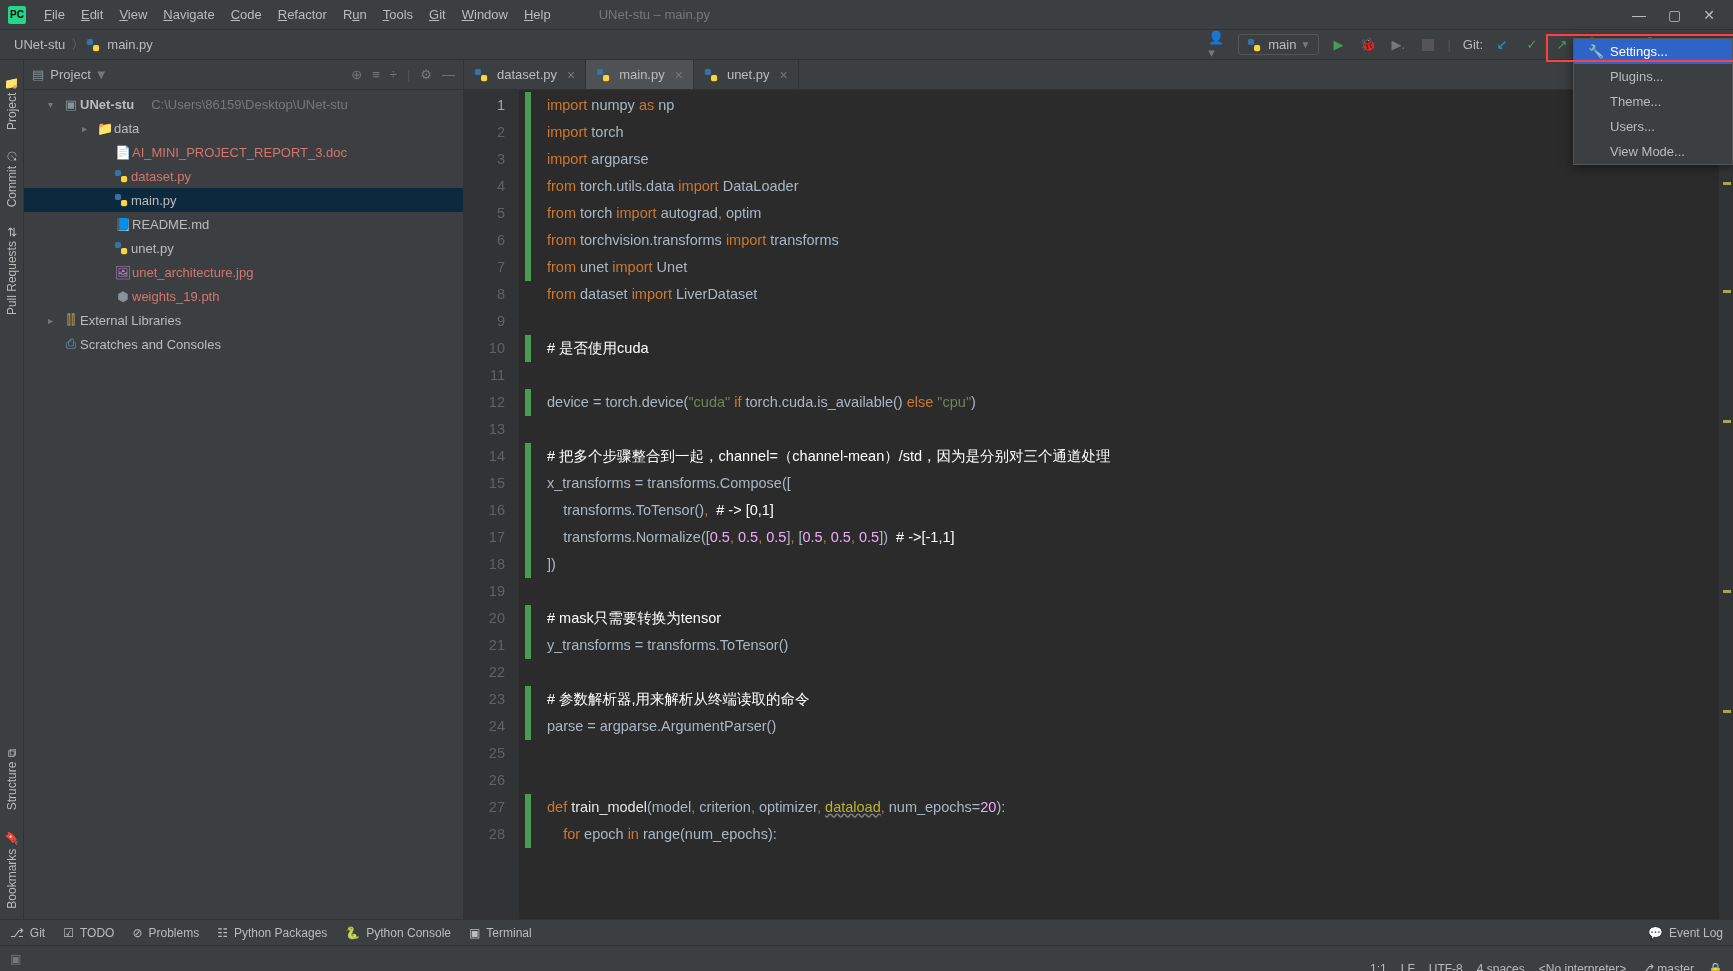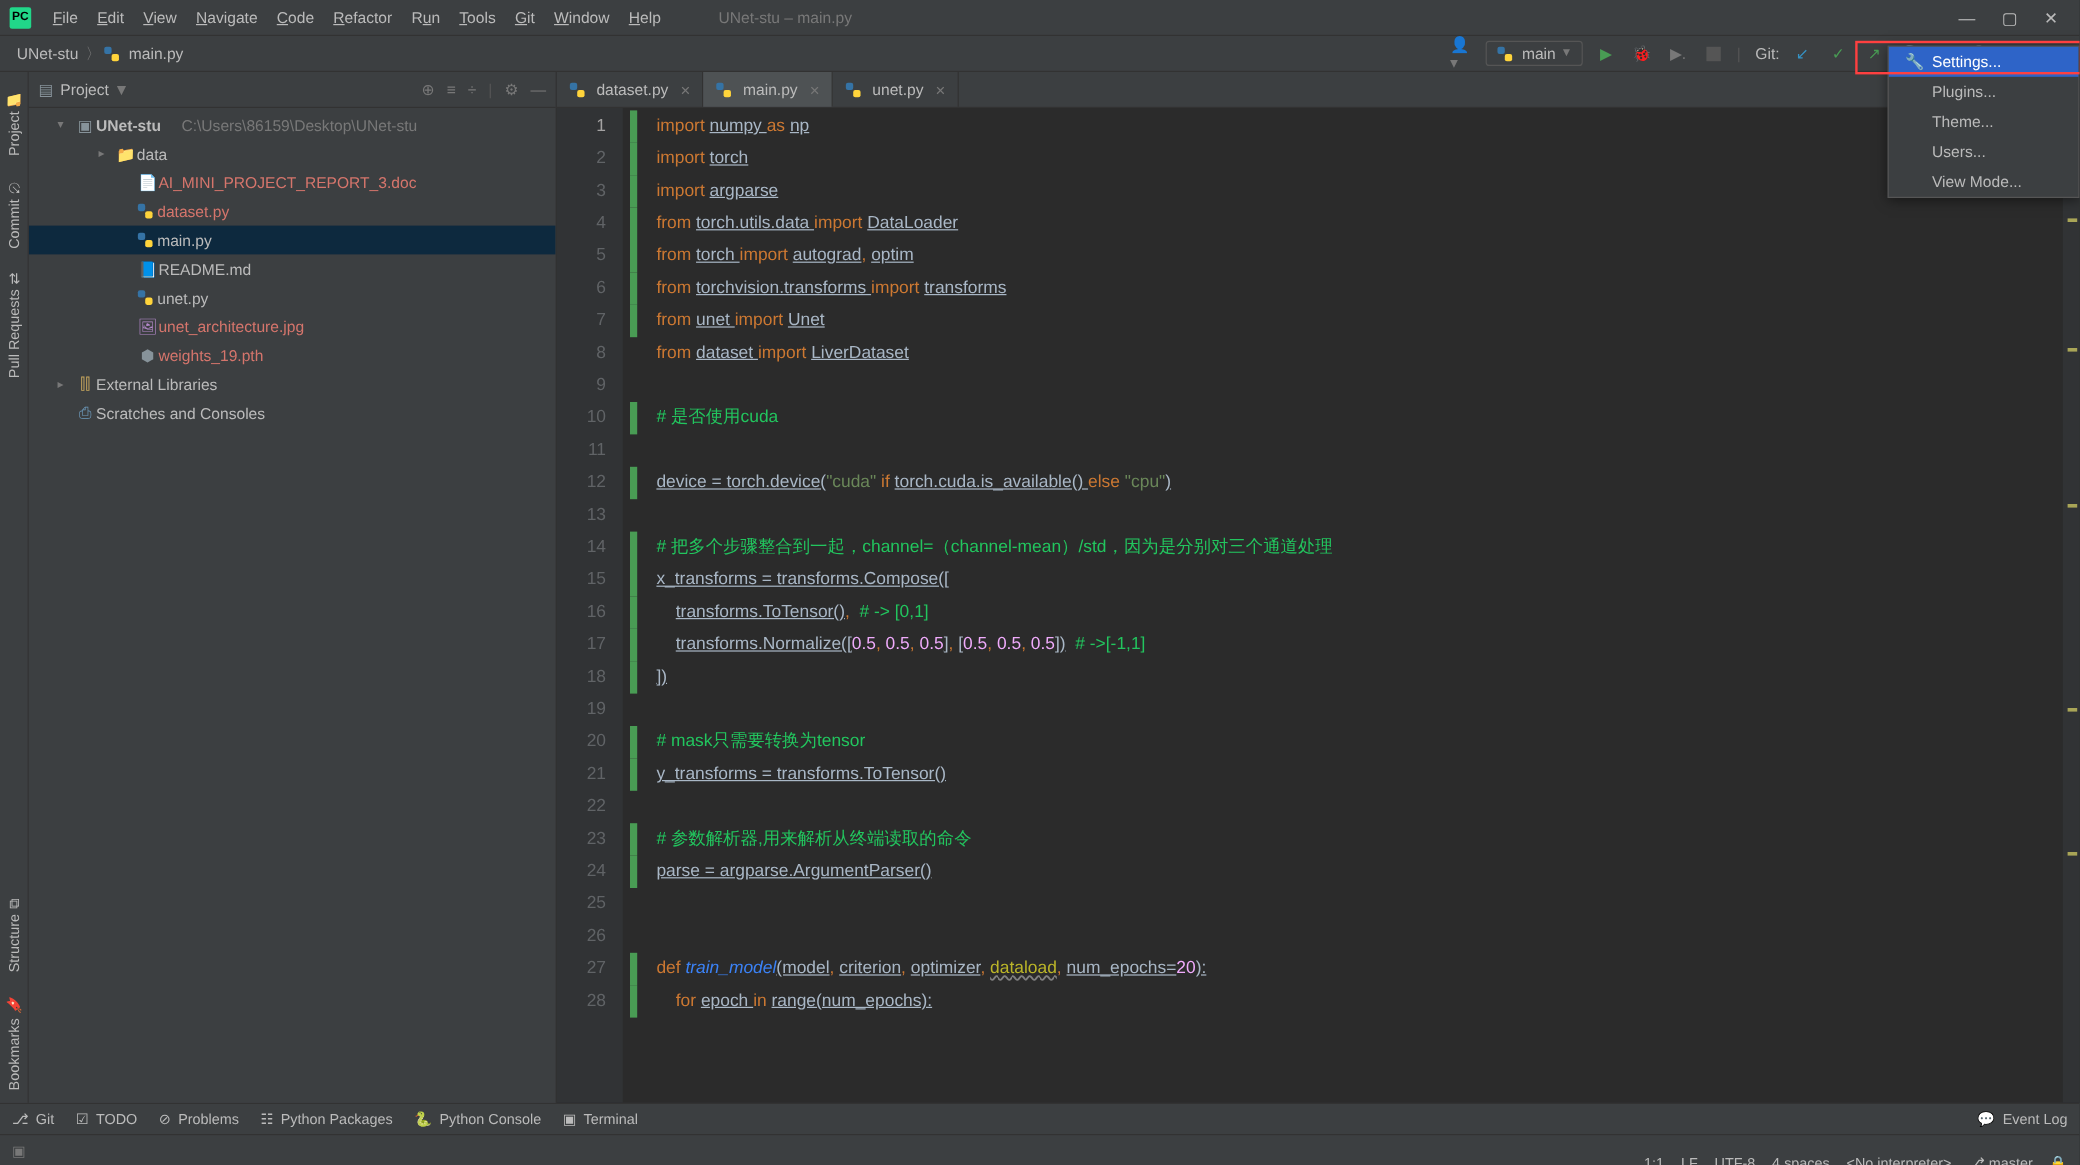--- a/index.html
+++ b/index.html
@@ -65,23 +65,23 @@
 .gutter .ln { height: 27px; }
 .gutter .ln.hl { color: #a4a3a3; }
 .code { flex: 1; padding-top: 2px; padding-left: 6px; position: relative; white-space: pre; }
 .code-line { height: 27px; display: flex; }
 .left-marker { width: 6px; height: 27px; margin-right: 4px; }
 .left-marker.green { background: #499c54; }
 .fold { width: 12px; color: #606366; font-size: 10px; display: inline-block; text-align: center; }
 .tk-kw { color: #cc7832; }
 .tk-str { color: #6a8759; }
 .tk-num { color: #f0abfc; }
-.tk-cmt { color: #22c55e; }
-.tk-fn { color: #3b82f6; font-style: italic; }
-.tk-default { color: #a9b7c6; text-decoration: underline; }
+.tk-cmt { color: #ffffff; }
+.tk-fn { color: #e5e5e5; }
+.tk-default { color: #a9b7c6; }
 .tk-warn { color: #bbb529; text-decoration: underline wavy #808080; }
 .right-gutter { width: 14px; background: #313335; position: relative; }
 .right-gutter .mark { position: absolute; right: 2px; width: 8px; height: 3px; background: #a9a557; }
 
 
 .bottom-tools { height: 26px; background: #3c3f41; border-top: 1px solid #323232; display: flex; align-items: center; padding: 0 10px; gap: 18px; }
 .bottom-tool { display: flex; align-items: center; gap: 6px; color: #bbbbbb; cursor: pointer; font-size: 12px; }
 .bottom-right { margin-left: auto; display: flex; align-items: center; gap: 6px; }
 
 

